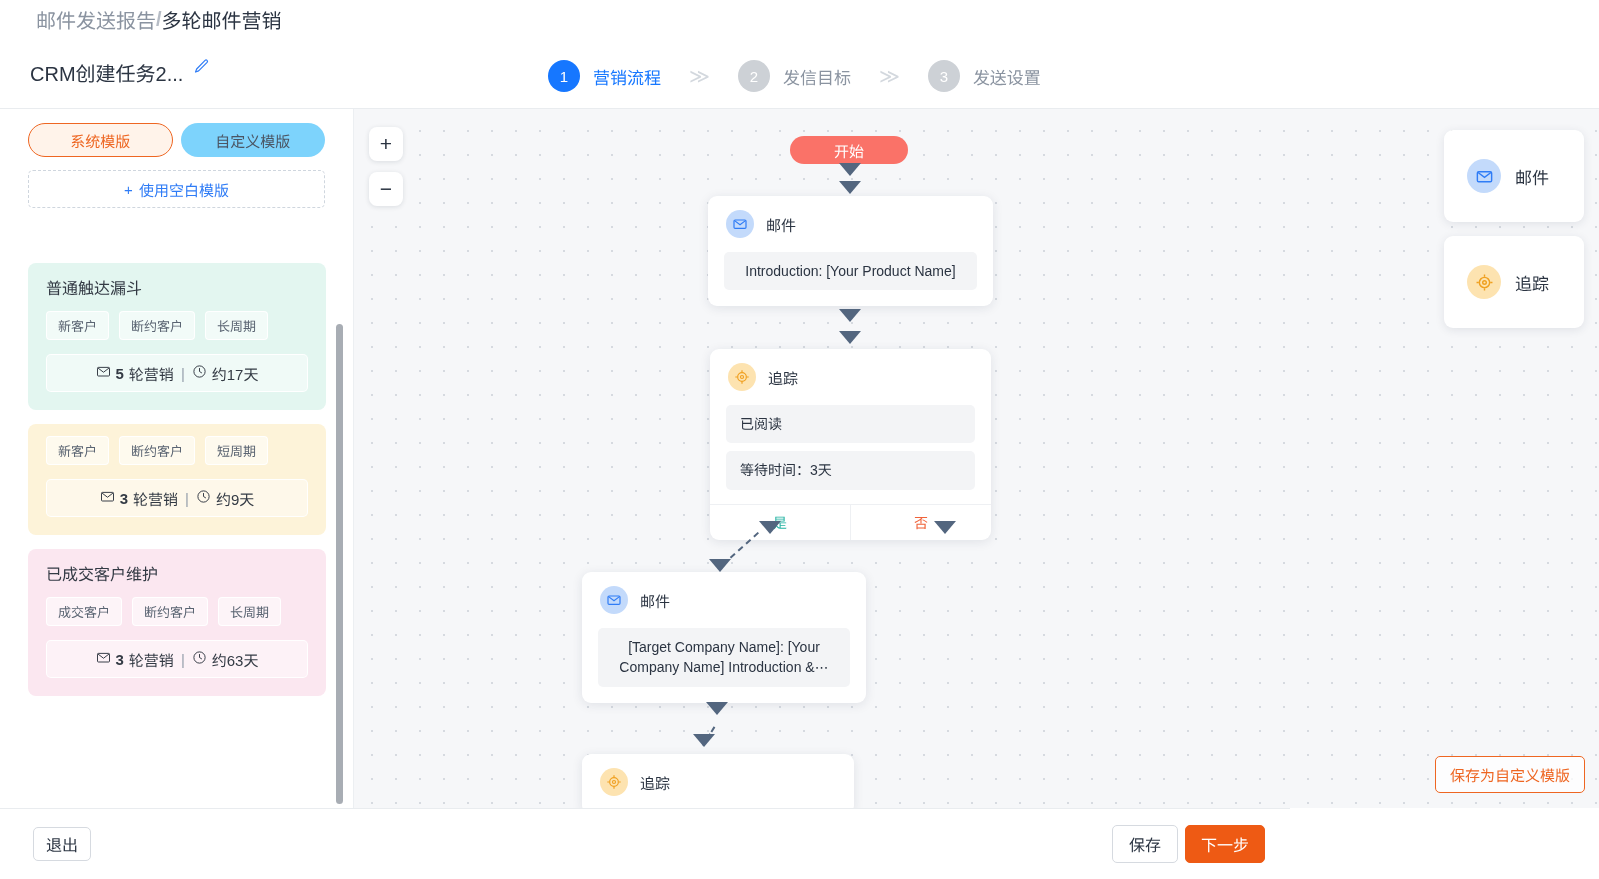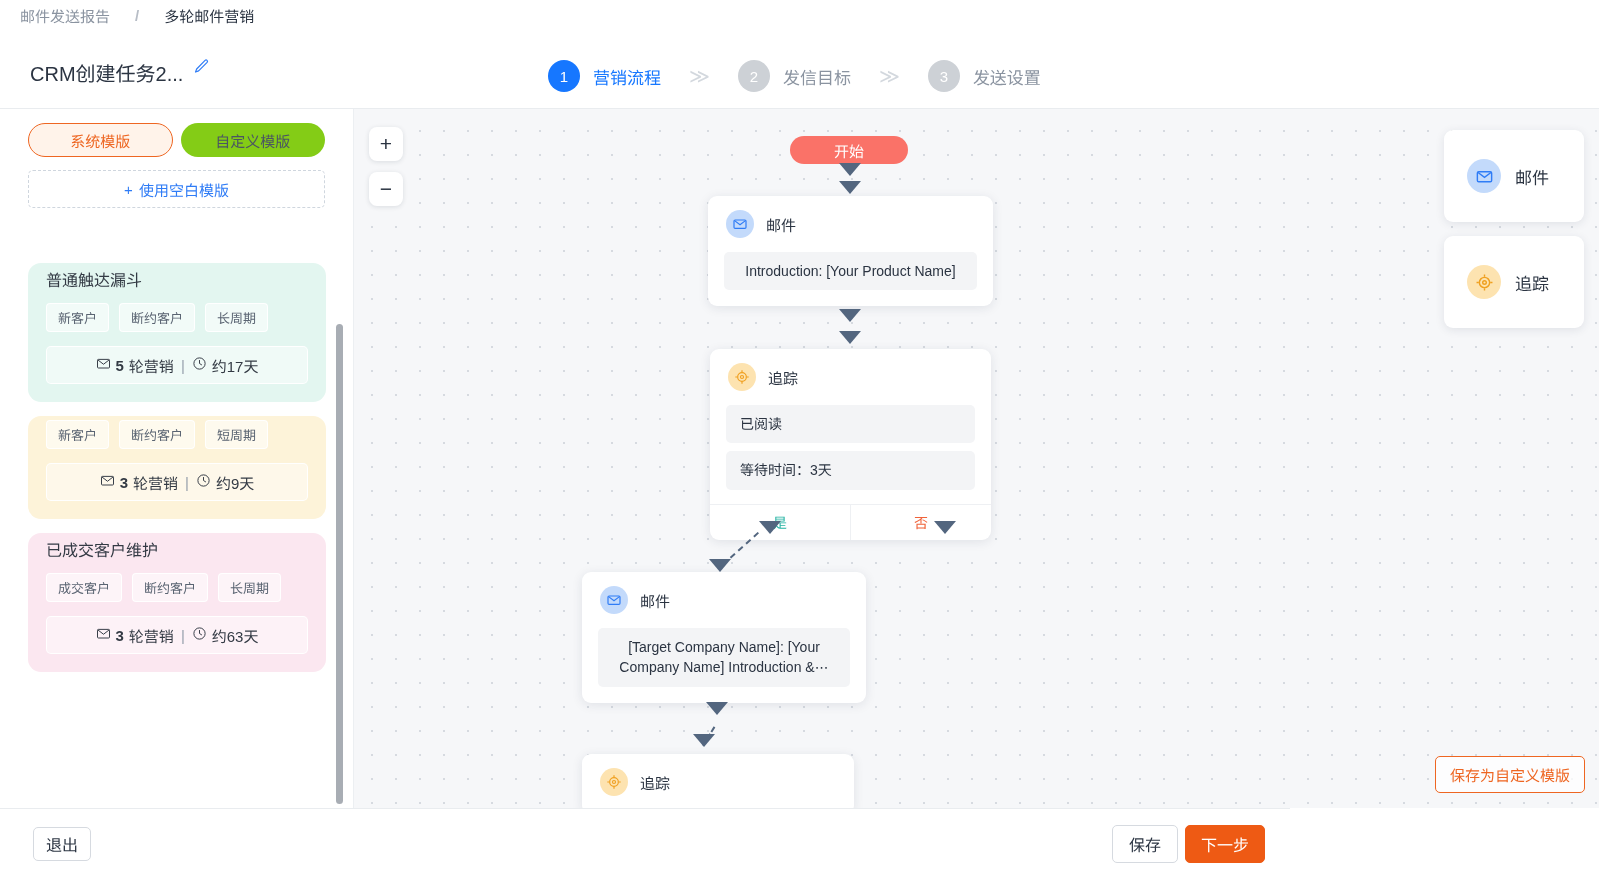--- a/index.html
+++ b/index.html
@@ -6,22 +6,22 @@
   * { box-sizing: border-box; margin: 0; padding: 0; }
   html, body {
     width: 1599px; height: 879px;
     font-family: "Liberation Sans", "DejaVu Sans", sans-serif;
     background: #ffffff; overflow: hidden;
   }
   #app { position: relative; width: 1599px; height: 879px; }
 
   
   .breadcrumb {
-    position: absolute; left: 20px; top: 5px;
-    font-size: 15px; color: #555f6e; display: flex; align-items: center; gap: 25px;
+    position: absolute; left: 36px; top: 5px;
+    font-size: 20px; color: #555f6e; display: flex; align-items: center; gap: 0;
   }
   .breadcrumb .crumb-link { color: #8a93a0; cursor: pointer; }
   .breadcrumb .crumb-sep { color: #b7bdc6; font-weight: 600; }
   .breadcrumb .crumb-current { color: #2b3442; }
 
   
   .header {
     position: absolute; left: 0; top: 38px; width: 1599px; height: 71px;
     background: #fff; border-bottom: 1px solid #e9ecef;
   }
@@ -50,37 +50,37 @@
   .sidebar {
     position: absolute; left: 0; top: 109px; width: 354px; height: 699px;
     background: #fff; border-right: 1px solid #eceff2; overflow: hidden;
   }
   .tpl-tabs {
     display: flex; gap: 8px; padding: 14px 28px 0 28px;
   }
   .tpl-tab {
     flex: 1; height: 34px; border-radius: 17px; font-size: 15px;
     display: flex; align-items: center; justify-content: center; cursor: pointer;
-    background: #84cc16; color: #4b5563; border: 1px solid transparent;
+    background: #7dd3fc; color: #4b5563; border: 1px solid transparent;
   }
   .tpl-tab.active {
     background: #fff3ea; color: #ee6622; border: 1px solid #ee6622;
   }
   .blank-tpl {
     margin: 13px 28px 0 28px; height: 38px;
     border: 1px dashed #cfd6de; border-radius: 5px;
     display: flex; align-items: center; justify-content: center; gap: 6px;
     color: #2f7cf6; font-size: 15px; cursor: pointer; background: #fff;
   }
   .tpl-list {
     position: absolute; left: 0; top: 154px; width: 354px; height: 545px;
     overflow: hidden; padding: 0 28px;
   }
   .tpl-card {
-    border-radius: 13px; padding: 4px 18px 18px 18px; margin-bottom: 14px;
+    border-radius: 8px; padding: 12px 18px 18px 18px; margin-bottom: 14px;
     cursor: pointer;
   }
   .tpl-card .tpl-name { font-size: 16px; color: #333a44; margin-bottom: 12px; }
   .tpl-tags { display: flex; gap: 10px; margin-bottom: 14px; }
   .tpl-tag {
     border: 1px solid rgba(255,255,255,0.95); background: rgba(255,255,255,0.55);
     border-radius: 4px; font-size: 13px; color: #5a6472; padding: 4px 11px;
   }
   .tpl-meta {
     border: 1px solid rgba(255,255,255,0.95); background: rgba(255,255,255,0.45);

